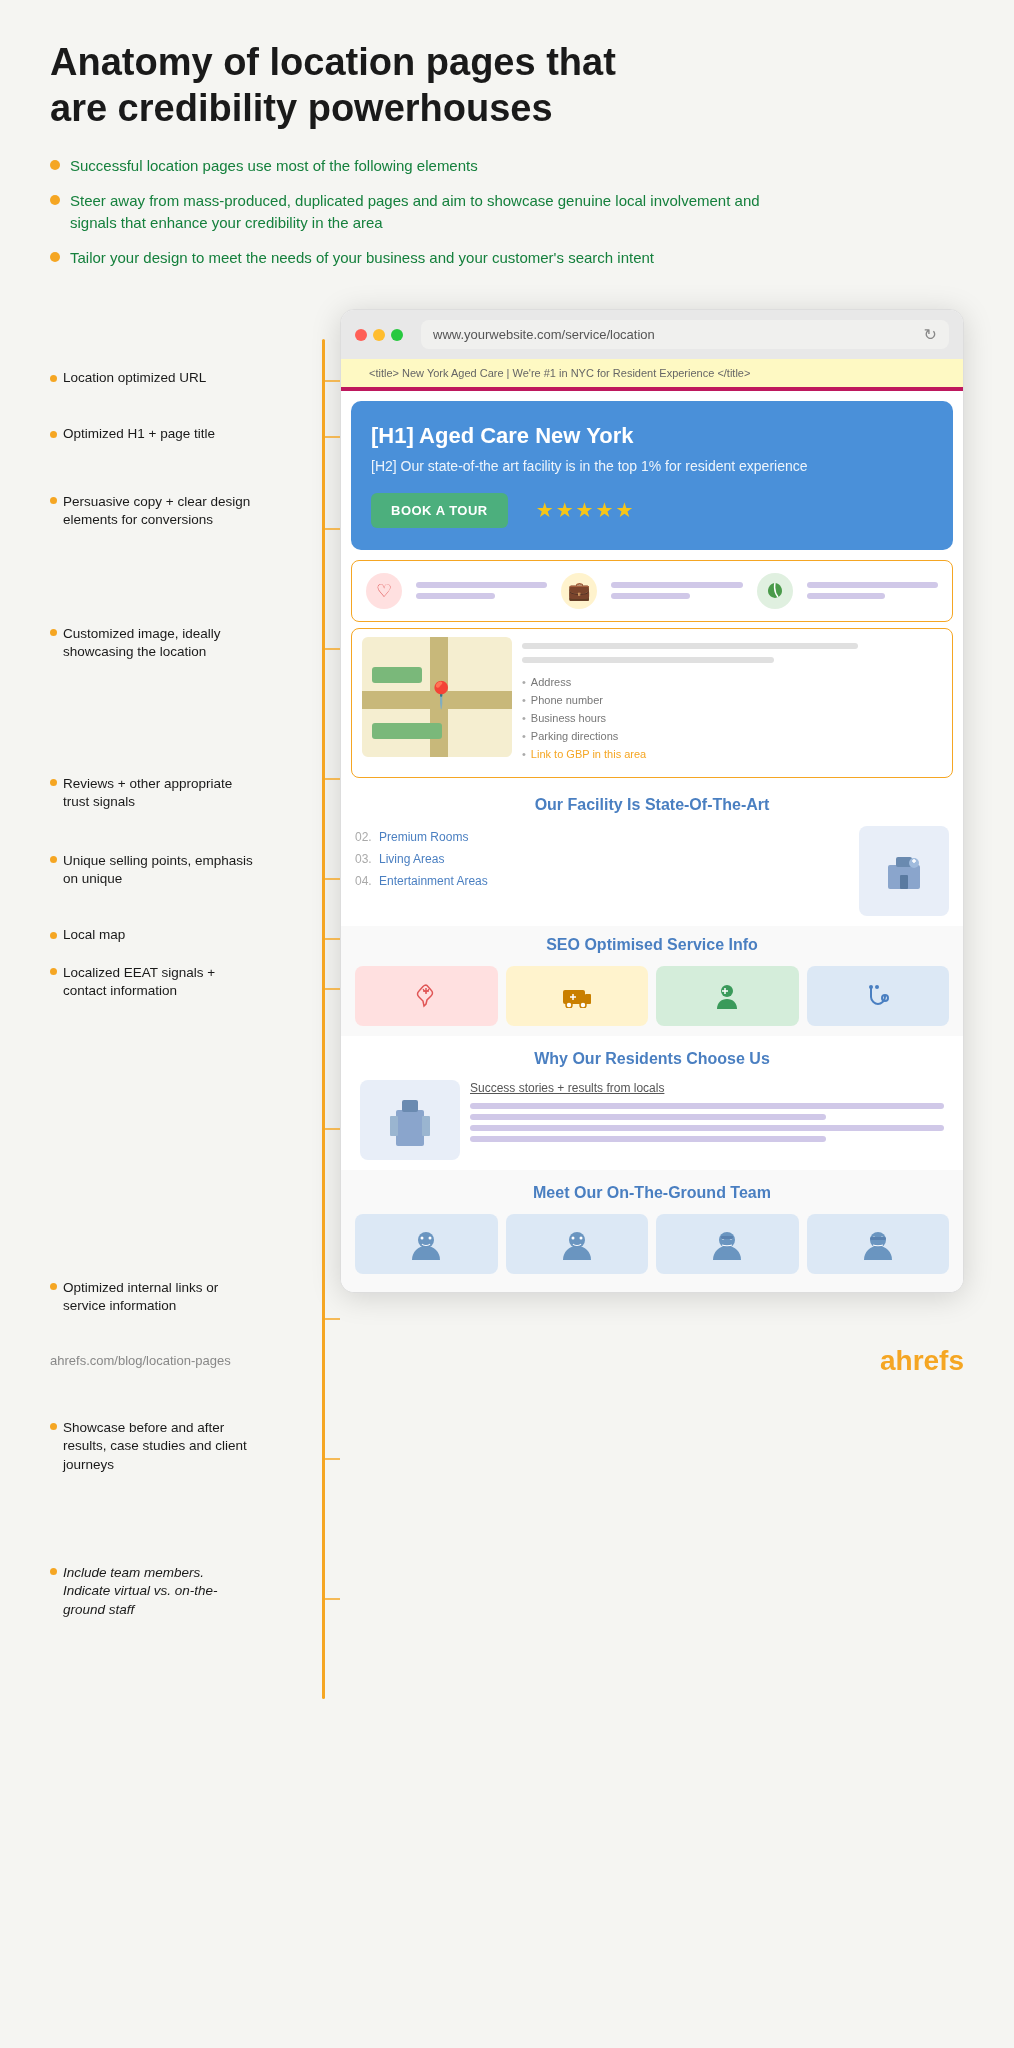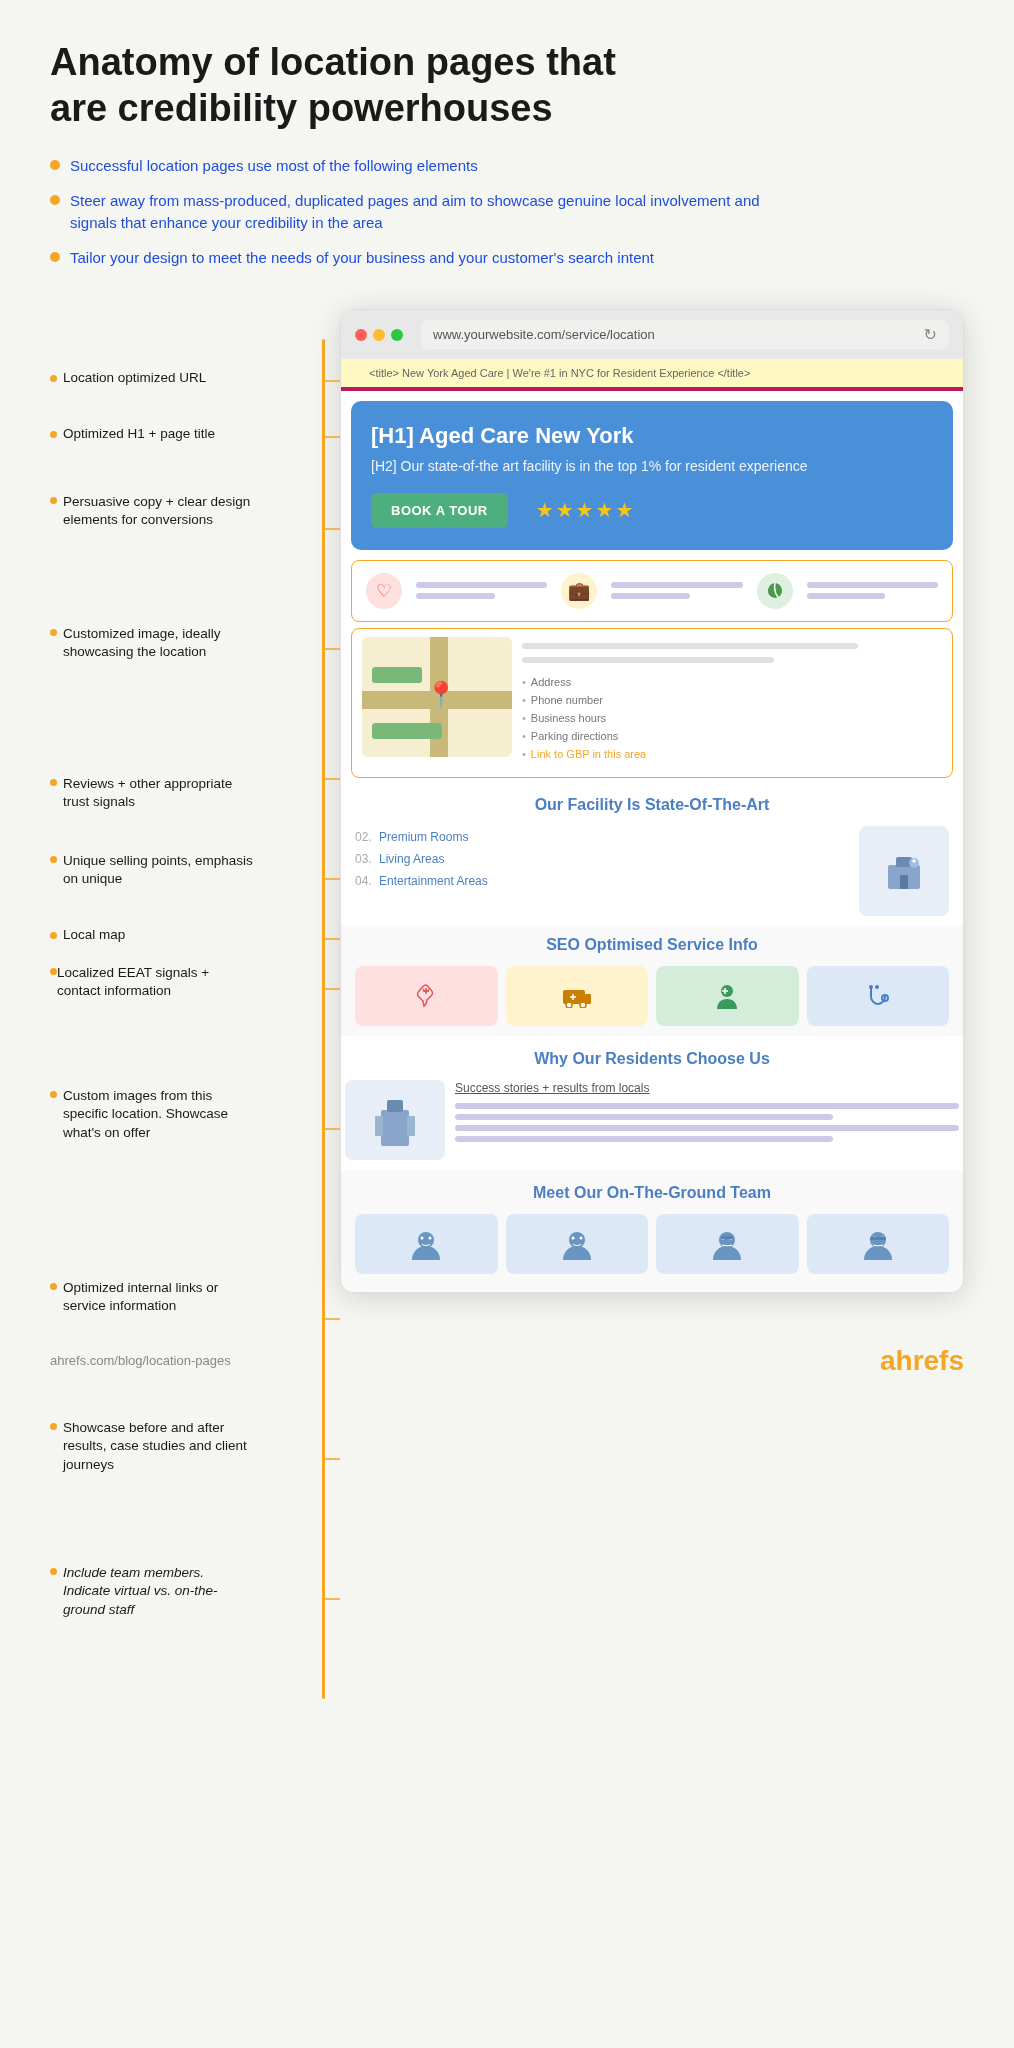--- a/index.html
+++ b/index.html
@@ -24,21 +24,21 @@
     .bullets {
       margin-bottom: 40px;
     }
 
     .bullet-item {
       display: flex;
       align-items: flex-start;
       gap: 10px;
       margin-bottom: 12px;
       font-size: 15px;
-      color: #1d4ed8;
+      color: #15803d;
       line-height: 1.5;
       max-width: 720px;
     }
 
     .bullet-dot {
       width: 10px;
       height: 10px;
       background: #f5a623;
       border-radius: 50%;
       flex-shrink: 0;
@@ -342,21 +342,21 @@
       font-size: 24px;
     }
 
     .seo-icon-pink  { background: #ffe0e0; color: #e05555; }
     .seo-icon-yellow{ background: #fff3cd; color: #c97f00; }
     .seo-icon-green { background: #d4edda; color: #3a9a5a; }
     .seo-icon-blue  { background: #dce8f5; color: #4a7fc1; }
 
     
     .why-section {
-      padding: 14px 4px 10px;
+      padding: 14px 19px 10px;
     }
 
     .why-content {
       display: flex;
       gap: 10px;
     }
 
     .why-image-box {
       width: 100px;
       height: 80px;
@@ -529,29 +529,25 @@
     <div style="position:absolute;top:543px;left:0;display:flex;align-items:flex-start;gap:6px;">
       <div class="orange-dot-sm" style="margin-top:4px;"></div>
       <span class="ann-label" style="position:static;width:190px;">Unique selling points, emphasis on unique</span>
     </div>
 
     <div style="position:absolute;top:617px;left:0;display:flex;align-items:center;gap:6px;">
       <div class="orange-dot-sm"></div>
       <span class="ann-label" style="position:static;width:auto;">Local map</span>
     </div>
 
-    <div style="position:absolute;top:655px;left:0;display:flex;align-items:flex-start;">
+    <div style="position:absolute;top:655px;left:0;display:flex;align-items:flex-start;gap:6px;">
       <div class="orange-dot-sm" style="margin-top:4px;"></div>
       <span class="ann-label" style="position:static;width:190px;">Localized EEAT signals + contact information</span>
     </div>
 
-    <div style="position:absolute;top:778px;left:0;display:flex;align-items:flex-start;gap:6px;">
-      <div class="orange-dot-sm" style="margin-top:4px;"></div>
-      <span class="ann-label" style="position:static;width:190px;">Custom images from this specific location. Showcase what's on offer</span>
-    </div>
 
     <div style="position:absolute;top:970px;left:0;display:flex;align-items:flex-start;gap:6px;">
       <div class="orange-dot-sm" style="margin-top:4px;"></div>
       <span class="ann-label" style="position:static;width:190px;">Optimized internal links or service information</span>
     </div>
 
     <div style="position:absolute;top:1110px;left:0;display:flex;align-items:flex-start;gap:6px;">
       <div class="orange-dot-sm" style="margin-top:4px;"></div>
       <span class="ann-label" style="position:static;width:190px;">Showcase before and after results, case studies and client journeys</span>
     </div>

